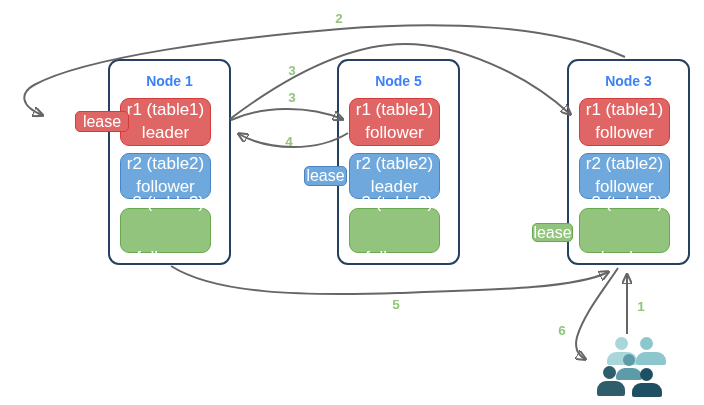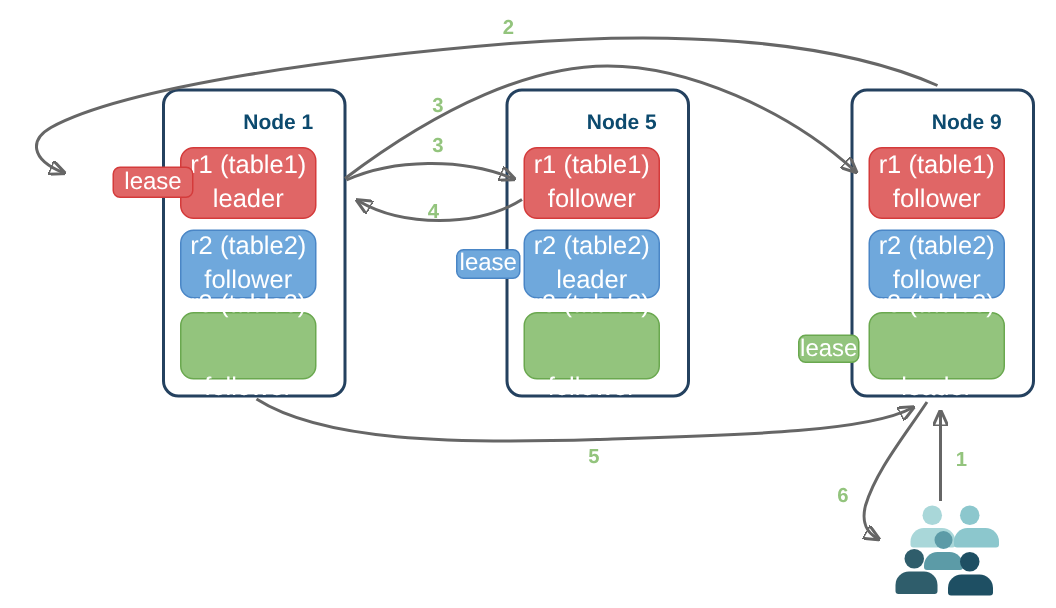--- a/index.html
+++ b/index.html
@@ -5,22 +5,22 @@
   html,body{margin:0;padding:0;background:#fff;}
   .stage{
     position:relative;width:704px;height:405px;background:#ffffff;overflow:hidden;
     font-family:"Liberation Sans","DejaVu Sans",sans-serif;
   }
   .node{
     position:absolute;width:123px;height:206px;background:#ffffff;
     border:2px solid #24415F;border-radius:11px;box-sizing:border-box;
   }
   .node-title{
-    position:absolute;left:16px;top:12px;width:100%;text-align:center;
-    font-size:14px;font-weight:bold;color:#0c4a6e;
+    position:absolute;left:0;top:12px;width:100%;text-align:center;
+    font-size:14px;font-weight:bold;color:#3b82f6;
   }
   .range{
     position:absolute;left:10px;width:91px;border-radius:9px;box-sizing:border-box;
     display:flex;flex-direction:column;align-items:center;justify-content:center;
     color:#ffffff;font-size:17px;line-height:1.35;text-align:center;
   }
   .row1{top:37px;height:48px}
   .row2{top:92px;height:46px}
   .row3{top:147px;height:45px}
   .red  {background:#E06666;border:1.5px solid #D43B3B;}
@@ -72,21 +72,21 @@
       <span>r2 (table2)</span>
       <span>leader</span>
     </div>
     <div class="range green row3">
       <span>r3 (table3)</span>
       <span>follower</span>
     </div>
   </div>
 
   <div class="node" style="left:567px;top:59px;">
-    <div class="node-title">Node 9</div>
+    <div class="node-title">Node 3</div>
     <div class="range red row1">
       <span>r1 (table1)</span>
       <span>follower</span>
     </div>
     <div class="range blue row2">
       <span>r2 (table2)</span>
       <span>follower</span>
     </div>
     <div class="range green row3">
       <span>r3 (table3)</span>

